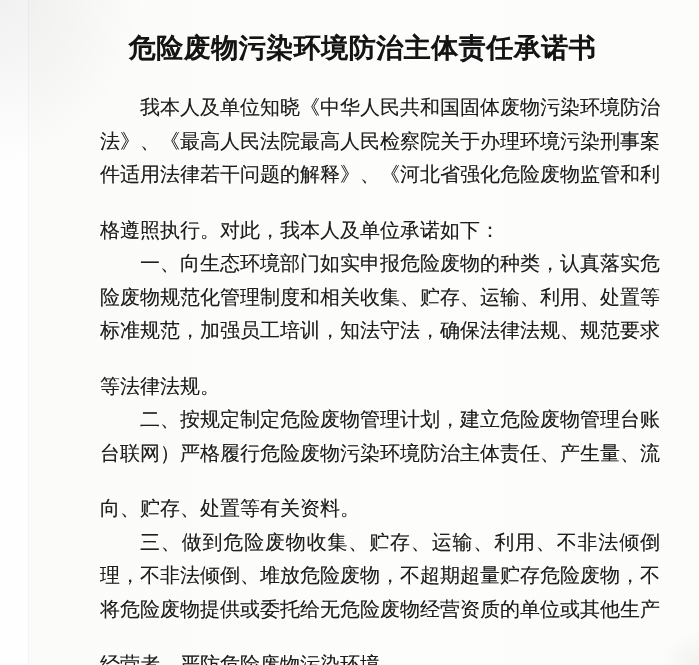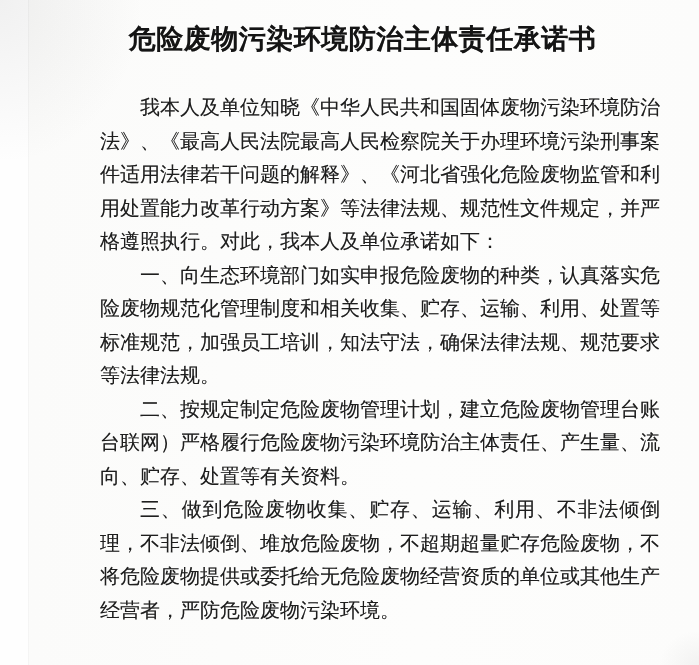--- a/index.html
+++ b/index.html
@@ -36,21 +36,21 @@
   .page-edge {
     position: absolute;
     left: 28px;
     top: 0;
     width: 1px;
     height: 100%;
     background: rgba(0,0,0,0.03);
   }
   .doc-title {
     position: absolute;
-    top: 21px;
+    top: 30px;
     left: 0;
     width: 699px;
     padding-left: 26px;
     box-sizing: border-box;
     text-align: center;
     font-size: 27px;
     font-weight: bold;
     letter-spacing: 0.5px;
     color: #141414;
     text-shadow: 0 0 0.6px rgba(20,20,20,0.55);
@@ -72,37 +72,37 @@
     text-align-last: justify;
     text-shadow: 0 0 0.5px rgba(30,30,30,0.45);
     white-space: nowrap;
     overflow: hidden;
   }
   .line.indent {
     padding-left: 40px;
   }
   .line.last {
     text-align-last: left;
+    margin-top: 22px;
   }
 </style>
 </head>
 <body>
 
 <div class="page">
   <div class="corner-shade"></div>
   <div class="corner-smudge"></div>
   <div class="page-edge"></div>
 
   <div class="doc-title">危险废物污染环境防治主体责任承诺书</div>
 
   <div class="doc-body">
       <div class="line indent">我本人及单位知晓《中华人民共和国固体废物污染环境防治</div>
       <div class="line">法》、《最高人民法院最高人民检察院关于办理环境污染刑事案</div>
       <div class="line">件适用法律若干问题的解释》、《河北省强化危险废物监管和利</div>
-      <div class="line">用处置能力改革行动方案》等法律法规、规范性文件规定，并严</div>
       <div class="line last">格遵照执行。对此，我本人及单位承诺如下：</div>
       <div class="line indent">一、向生态环境部门如实申报危险废物的种类，认真落实危</div>
       <div class="line">险废物规范化管理制度和相关收集、贮存、运输、利用、处置等</div>
       <div class="line">标准规范，加强员工培训，知法守法，确保法律法规、规范要求</div>
       <div class="line last">等法律法规。</div>
       <div class="line indent">二、按规定制定危险废物管理计划，建立危险废物管理台账，</div>
       <div class="line">台联网）严格履行危险废物污染环境防治主体责任、产生量、流</div>
       <div class="line last">向、贮存、处置等有关资料。</div>
       <div class="line indent">三、做到危险废物收集、贮存、运输、利用、不非法倾倒</div>
       <div class="line">理，不非法倾倒、堆放危险废物，不超期超量贮存危险废物，不</div>

